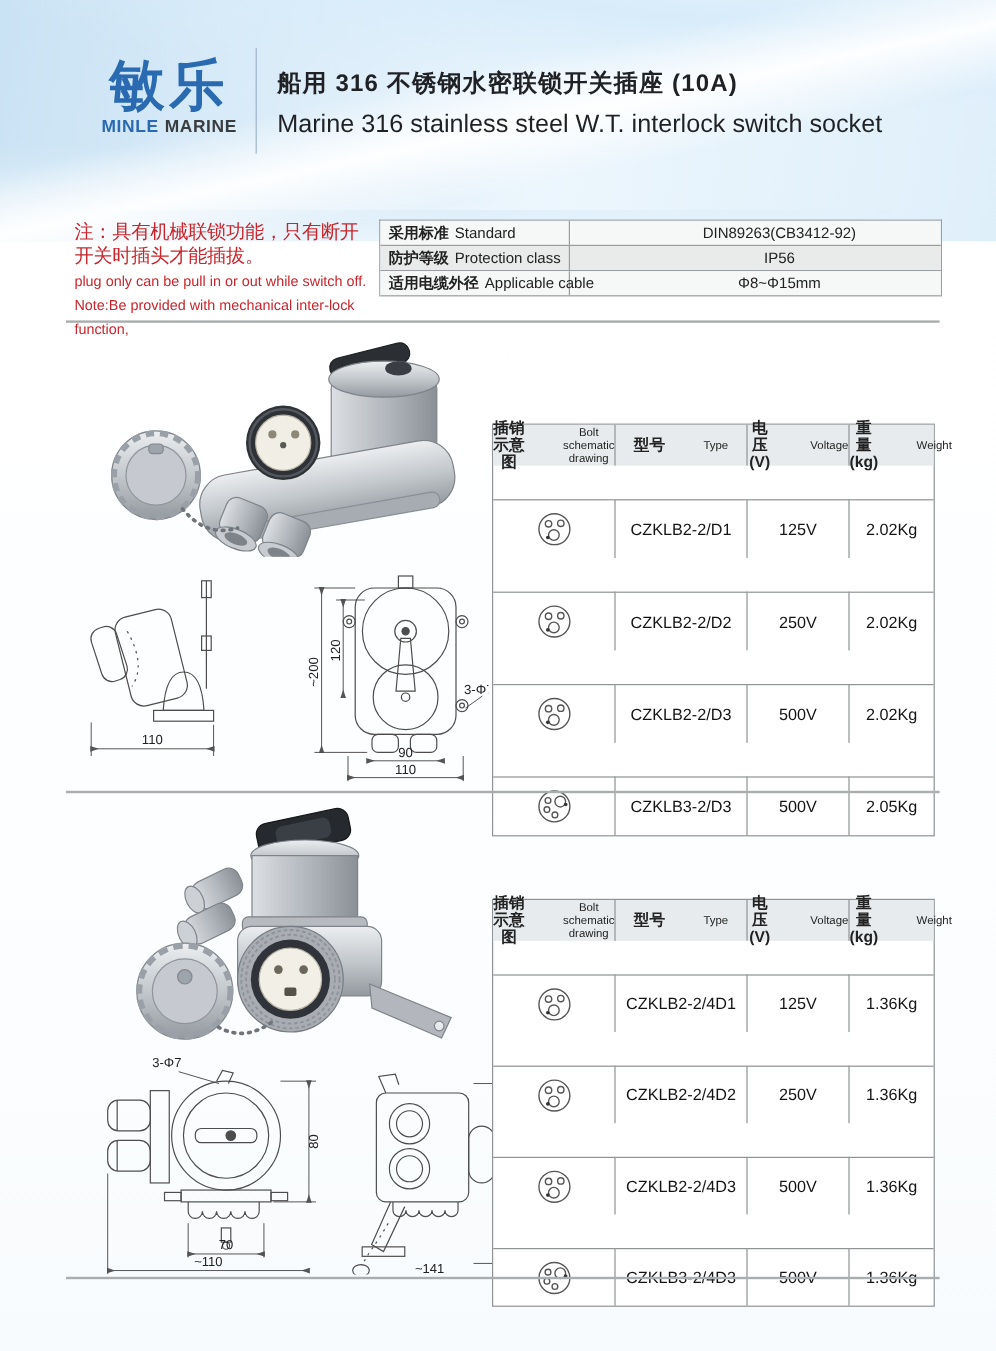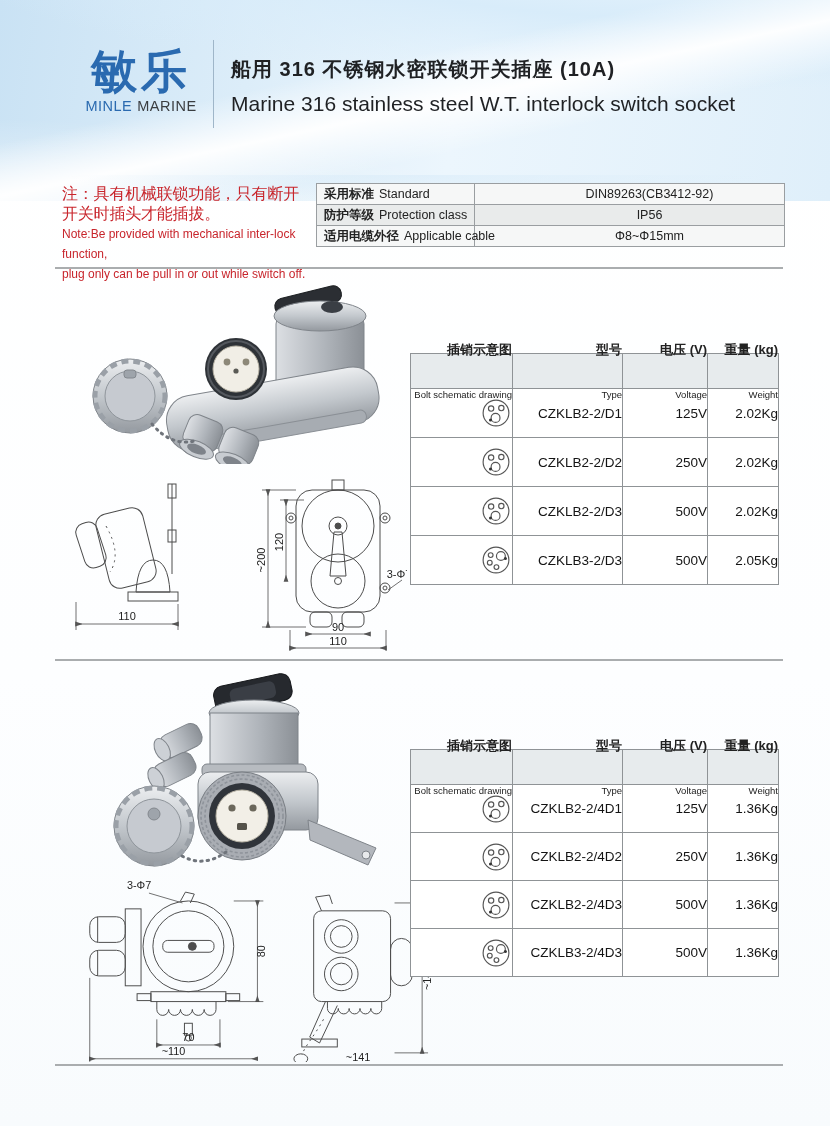--- a/index.html
+++ b/index.html
@@ -16,21 +16,21 @@
     background:
       linear-gradient(168deg,rgba(255,255,255,0) 38%,rgba(255,255,255,.95) 52%,rgba(255,255,255,0) 66%),
       radial-gradient(130% 100% at 88% -30%,#eef7fd 0%,#d8ecfa 40%,rgba(255,255,255,0) 75%),
       radial-gradient(140% 130% at -8% 130%,#ffffff 0%,rgba(255,255,255,0) 55%),
       linear-gradient(100deg,#c9e2f4 0%,#dcedf9 30%,#ecf6fd 55%,#dfeffa 100%);
   }
   .header:after{content:"";position:absolute;left:0;bottom:-14px;width:100%;height:40px;
     background:radial-gradient(60% 100% at 50% 0%,rgba(214,234,248,.55),rgba(255,255,255,0) 70%);}
   .logo{position:absolute;left:76px;top:48px;width:130px;text-align:center;}
   .logo-cn{font-size:46px;line-height:46px;font-weight:bold;color:#2a6ab0;letter-spacing:4px;}
-  .logo-en{margin-top:4px;font-size:14.5px;font-weight:normal;letter-spacing:.5px;white-space:nowrap;}
+  .logo-en{margin-top:4px;font-size:14.5px;font-weight:bold;letter-spacing:.5px;white-space:nowrap;}
   .logo-en .minle{color:#2a6ab0;border-bottom:2px solid transparent;}
   .logo-en .marine{color:#3a3d40;margin-left:5px;}
   .header-sep{position:absolute;left:213px;top:40px;width:1px;height:88px;background:#9fb6c9;}
   .titles{position:absolute;left:231px;top:56px;}
   .title-cn{font-size:20px;font-weight:bold;color:#1f2124;letter-spacing:1px;}
   .title-en{margin-top:9px;font-size:21px;color:#1f2124;}
   
   .note{position:absolute;left:62px;top:184px;width:252px;color:#c8252c;font-size:12px;line-height:20px;}
   .note .cn{font-weight:normal;font-size:16px;letter-spacing:-.2px;}
   .spec{position:absolute;left:316px;top:183px;width:467px;border:1px solid #9a9ea1;border-bottom:none;font-size:12.5px;}
@@ -39,23 +39,23 @@
   .spec-row:nth-child(even){background:#e9ebeb;}
   .spec-label{display:flex;align-items:center;padding-left:7px;border-right:1px solid #9a9ea1;white-space:nowrap;}
   .spec-label b{font-weight:bold;margin-right:5px;}
   .spec-value{display:flex;align-items:center;justify-content:center;}
   
   .rule{position:absolute;left:55px;width:728px;height:2px;background:#aaadaf;}
   
   .ptable{position:absolute;left:410px;width:367px;border:1px solid #8f9396;background:#fff;}
   .pt-head,.pt-row{display:grid;grid-template-columns:102px 110px 85px 1fr;}
   .pt-head{background:#e7ebed;}
-  .pt-cell{display:flex;flex-direction:column;align-items:flex-end;justify-content:center;border-right:1px solid #8f9396;text-align:center;gap:32px;}
+  .pt-cell{display:flex;flex-direction:row;align-items:center;justify-content:center;border-right:1px solid #8f9396;text-align:center;gap:32px;}
   .pt-cell:last-child{border-right:none;}
-  .pt-row .pt-cell{border-top:1px solid #8f9396;}
+  .pt-row .pt-cell{border-top:1px solid #8f9396;margin-top:28px;}
   .pt-head .pt-cell{height:34px;}
   .h-cn{font-size:13px;font-weight:bold;line-height:14px;}
   .h-en{font-size:9.5px;line-height:11px;color:#222;}
   .cell-text{font-size:13.5px;color:#141414;}
   #table1 .pt-row .pt-cell{height:48px;}
   #table2 .pt-row .pt-cell{height:47px;}
   
   .fig{position:absolute;}
   svg text{font-family:"Liberation Sans","DejaVu Sans",sans-serif;}
 </style>
@@ -73,22 +73,22 @@
     </div>
     <div class="header-sep"></div>
     <div class="titles">
       <div class="title-cn">船用 316 不锈钢水密联锁开关插座 (10A)</div>
       <div class="title-en">Marine 316 stainless steel W.T. interlock switch socket</div>
     </div>
   </div>
 
   <div class="note">
     <div class="cn">注：具有机械联锁功能，只有断开开关时插头才能插拔。</div>
+    <div>plug only can be pull in or out while switch off.</div>
     <div>Note:Be provided with mechanical inter-lock function,</div>
-    <div>plug only can be pull in or out while switch off.</div>
   </div>
 
   <div class="spec">
     <div class="spec-row">
       <div class="spec-label">
           <b>采用标准</b>
           <span>Standard</span>
         </div>
       <div class="spec-value">DIN89263(CB3412-92)</div>
     </div>

